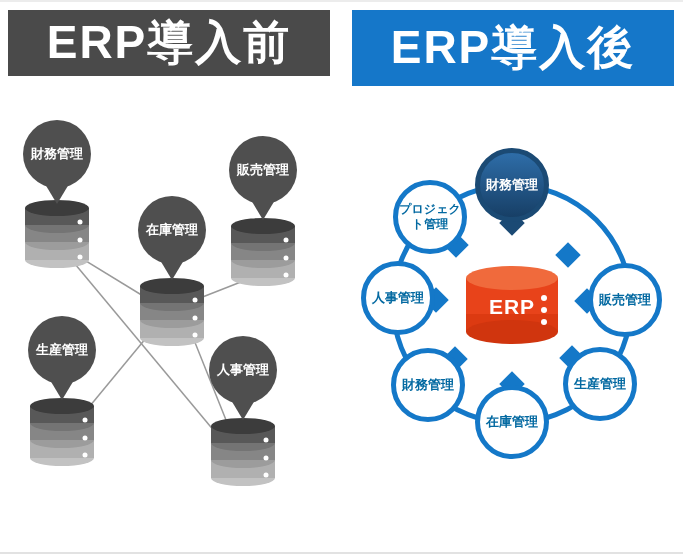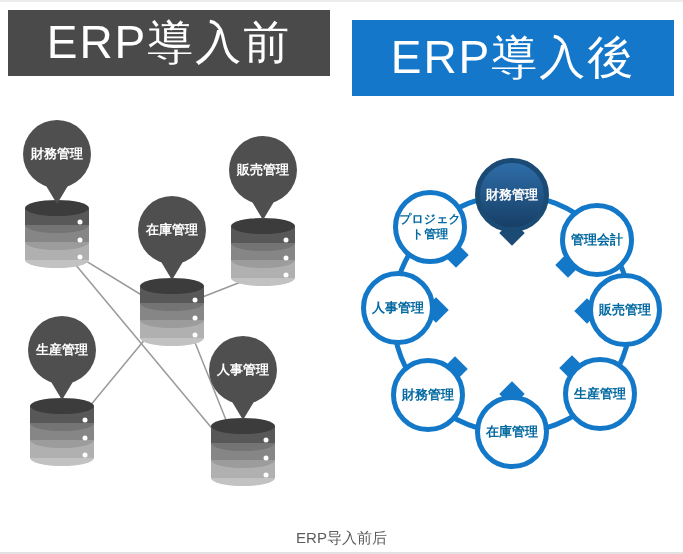--- a/index.html
+++ b/index.html
@@ -6,25 +6,25 @@
   body { background:#fff; }
   .page {
     position:relative; width:683px; height:554px; background:#ffffff;
     font-family:"Liberation Sans","DejaVu Sans",sans-serif;
     border-top:2px solid #ececec; border-bottom:2px solid #e2e2e2;
     overflow:hidden;
   }
   
   .panel { position:absolute; top:8px; width:322px; height:502px; background:#fff; }
   .panel.left  { left:8px; }
-  .panel.right { left:352px;margin-top:10px; }
+  .panel.right { left:352px; }
   .hdr {
     position:absolute; left:0; top:0; width:322px;
     display:flex; align-items:center; justify-content:center;
-    color:#fff; font-weight:400; font-size:46px; letter-spacing:2px;
+    color:#fff; font-weight:700; font-size:46px; letter-spacing:2px;
     white-space:nowrap;
   }
   .hdr.gray { height:66px; background:#4a4a4a; }
   .hdr.blue { height:76px; background:#1577c9; }
 
   
   .lines { position:absolute; left:0; top:0; z-index:1; }
   .lines line { stroke:#9a9a9a; stroke-width:1.5; }
   .pin {
     position:absolute; width:68px; height:68px; border-radius:50%;
@@ -184,38 +184,46 @@
       <rect x="211" y="339" width="18" height="18" transform="rotate(45 220 348)" fill="#1478c8"></rect>
       <rect x="151" y="365" width="18" height="18" transform="rotate(45 160 374)" fill="#1478c8"></rect>
       <rect x="94" y="340" width="18" height="18" transform="rotate(45 103 349)" fill="#1478c8"></rect>
       <rect x="75" y="281" width="18" height="18" transform="rotate(45 84 290)" fill="#1478c8"></rect>
       <rect x="95" y="226" width="18" height="18" transform="rotate(45 104 235)" fill="#1478c8"></rect>
     </svg>
 
     <div class="bubble dark b0">
       <span>財務管理</span>
     </div>
-    <div class="bubble b1">
-      <span>管理会計</span>
-    </div>
     <div class="bubble b2">
       <span>販売管理</span>
     </div>
     <div class="bubble b3">
       <span>生産管理</span>
     </div>
     <div class="bubble b4">
       <span>在庫管理</span>
     </div>
     <div class="bubble b5">
       <span>財務管理</span>
     </div>
     <div class="bubble b6">
       <span>人事管理</span>
     </div>
     <div class="bubble small b7">
       <span>プロジェクト管理</span>
     </div>
 
+    <div class="erp">
+      <svg width="100" height="84" viewBox="0 0 100 84">
+        <rect x="4" y="16" width="92" height="54" fill="#e8431a"></rect>
+        <rect x="4" y="52" width="92" height="18" fill="#dc3a11"></rect>
+        <ellipse cx="50" cy="70" rx="46" ry="12" fill="#d0350e"></ellipse>
+        <ellipse cx="50" cy="16" rx="46" ry="12" fill="#f06a3c"></ellipse>
+        <circle cx="82" cy="36" r="3" fill="#fff"></circle>
+        <circle cx="82" cy="48" r="3" fill="#fff"></circle>
+        <circle cx="82" cy="60" r="3" fill="#fff"></circle>
+      </svg>
+      <span class="erp-label">ERP</span>
+    </div>
   </div>
 
-  <div class="caption">ERP导入前后</div>
 </div>
 
 </body></html>

